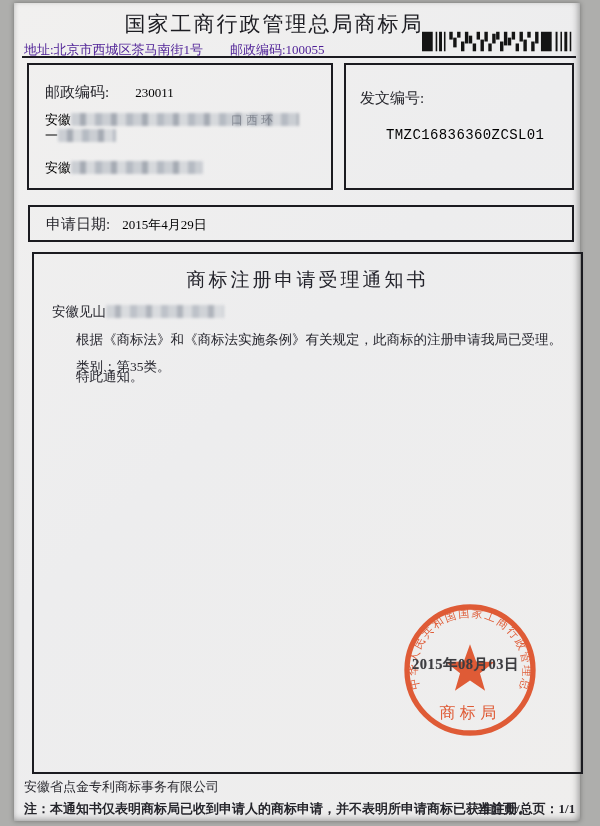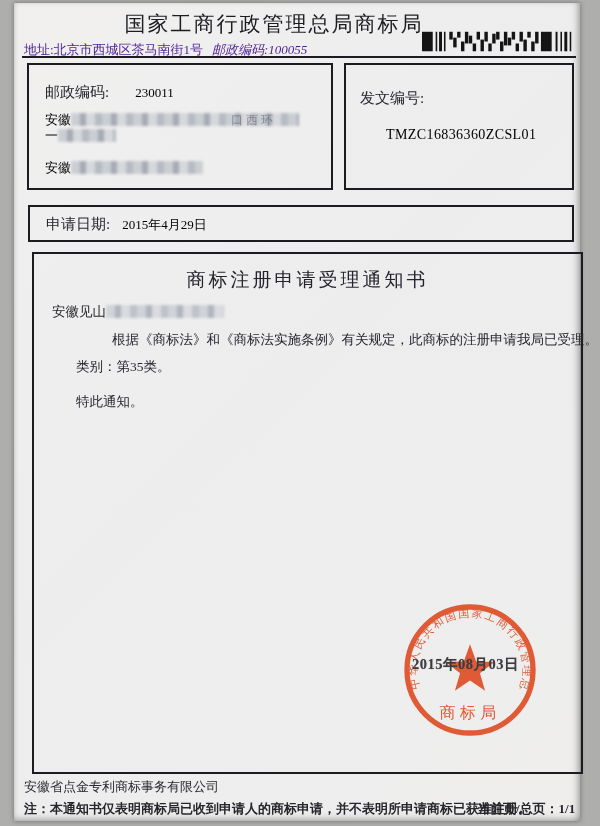--- a/index.html
+++ b/index.html
@@ -58,21 +58,21 @@
   .note-text{font-size:13px;font-weight:700;color:#26262c;}
   svg text{font-family:"Liberation Serif","DejaVu Serif",serif;}
 </style>
 </head>
 <body>
 
 <div class="paper"></div>
 
 <div class="abs header-title">国家工商行政管理总局商标局</div>
 <div class="abs addr-line" style="left:24px;">地址:北京市西城区茶马南街1号</div>
-<div class="abs addr-line" style="left:212px;font-style:italic;">邮政编码:100055</div>
+<div class="abs addr-line" style="left:230px;">邮政编码:100055</div>
 
 <svg class="abs" style="left:422px;top:31px;" width="156" height="23" viewBox="0 0 160 22">
   <g fill="#141414">
     <rect x="0" y="0" width="11" height="20"></rect>
     <rect x="14" y="0" width="1.6" height="20"></rect>
     <rect x="17.5" y="0" width="3" height="20"></rect>
     <rect x="22.5" y="0" width="1.6" height="20"></rect>
     <rect x="28" y="0" width="3.5" height="8"></rect>
       <rect x="32" y="6" width="3.5" height="10"></rect>
     <rect x="36" y="0" width="3.5" height="6"></rect>
@@ -118,40 +118,40 @@
   <div class="abs" style="left:16px;top:61px;">
     <span class="val">一</span><span class="rd" style="width:58px;"></span>
   </div>
   <div class="abs" style="left:16px;top:93px;">
     <span class="val">安徽</span><span class="rd" style="width:132px;"></span>
   </div>
 </div>
 
 <div class="abs box doc-box">
   <div class="abs lbl" style="left:14px;top:24px;">发文编号:</div>
-  <div class="abs val" style="left:40px;top:62px;font-size:14px;letter-spacing:.4px;">TMZC16836360ZCSL01</div>
+  <div class="abs val" style="left:40px;top:62px;font-size:14px;letter-spacing:.4px;font-family:Liberation Mono, monospace;">TMZC16836360ZCSL01</div>
 </div>
 
 <div class="abs box meta-bar">
   <div class="abs" style="left:16px;top:8px;">
     <span class="lbl">申请日期:</span>
     <span class="val" style="margin-left:8px;">2015年4月29日</span>
   </div>
 </div>
 
 <div class="abs box main-box">
   <div class="abs notice-title">商标注册申请受理通知书</div>
 
   <div class="abs body-text" style="left:18px;top:49px;">
     <span>安徽见山</span><span class="rd" style="width:118px;opacity:.75;"></span>
   </div>
 
-  <div class="abs body-text" style="left:42px;top:77px;margin-left:36px;">根据《商标法》和《商标法实施条例》有关规定，此商标的注册申请我局已受理。</div>
+  <div class="abs body-text" style="left:42px;top:77px;">根据《商标法》和《商标法实施条例》有关规定，此商标的注册申请我局已受理。</div>
   <div class="abs body-text" style="left:42px;top:104px;">类别：第35类。</div>
-  <div class="abs body-text" style="left:42px;top:139px;">特此通知。</div>
+  <div class="abs body-text" style="left:42px;top:114px;">特此通知。</div>
 
 </div>
 
 <svg class="abs" style="left:399px;top:599px;opacity:.92;" width="142" height="142" viewBox="0 0 160 160">
   <circle cx="80" cy="80" r="71" fill="none" stroke="#de4f27" stroke-width="6"></circle>
   <path id="ringPath" d="M 23.6 100.5 A 60 60 0 1 1 136.4 100.5" fill="none"></path>
   <text font-size="13" letter-spacing="2" fill="#de4f27">
     <textPath href="#ringPath" startOffset="0" textLength="247" lengthAdjust="spacingAndGlyphs">中华人民共和国国家工商行政管理总局</textPath>
   </text>
   <polygon fill="#de4f27" points="80,51 87,70.5 107.5,71 91.2,83.6 97,103.4 80,91.7 63,103.4 68.8,83.6 52.5,71 73,70.5"></polygon>

